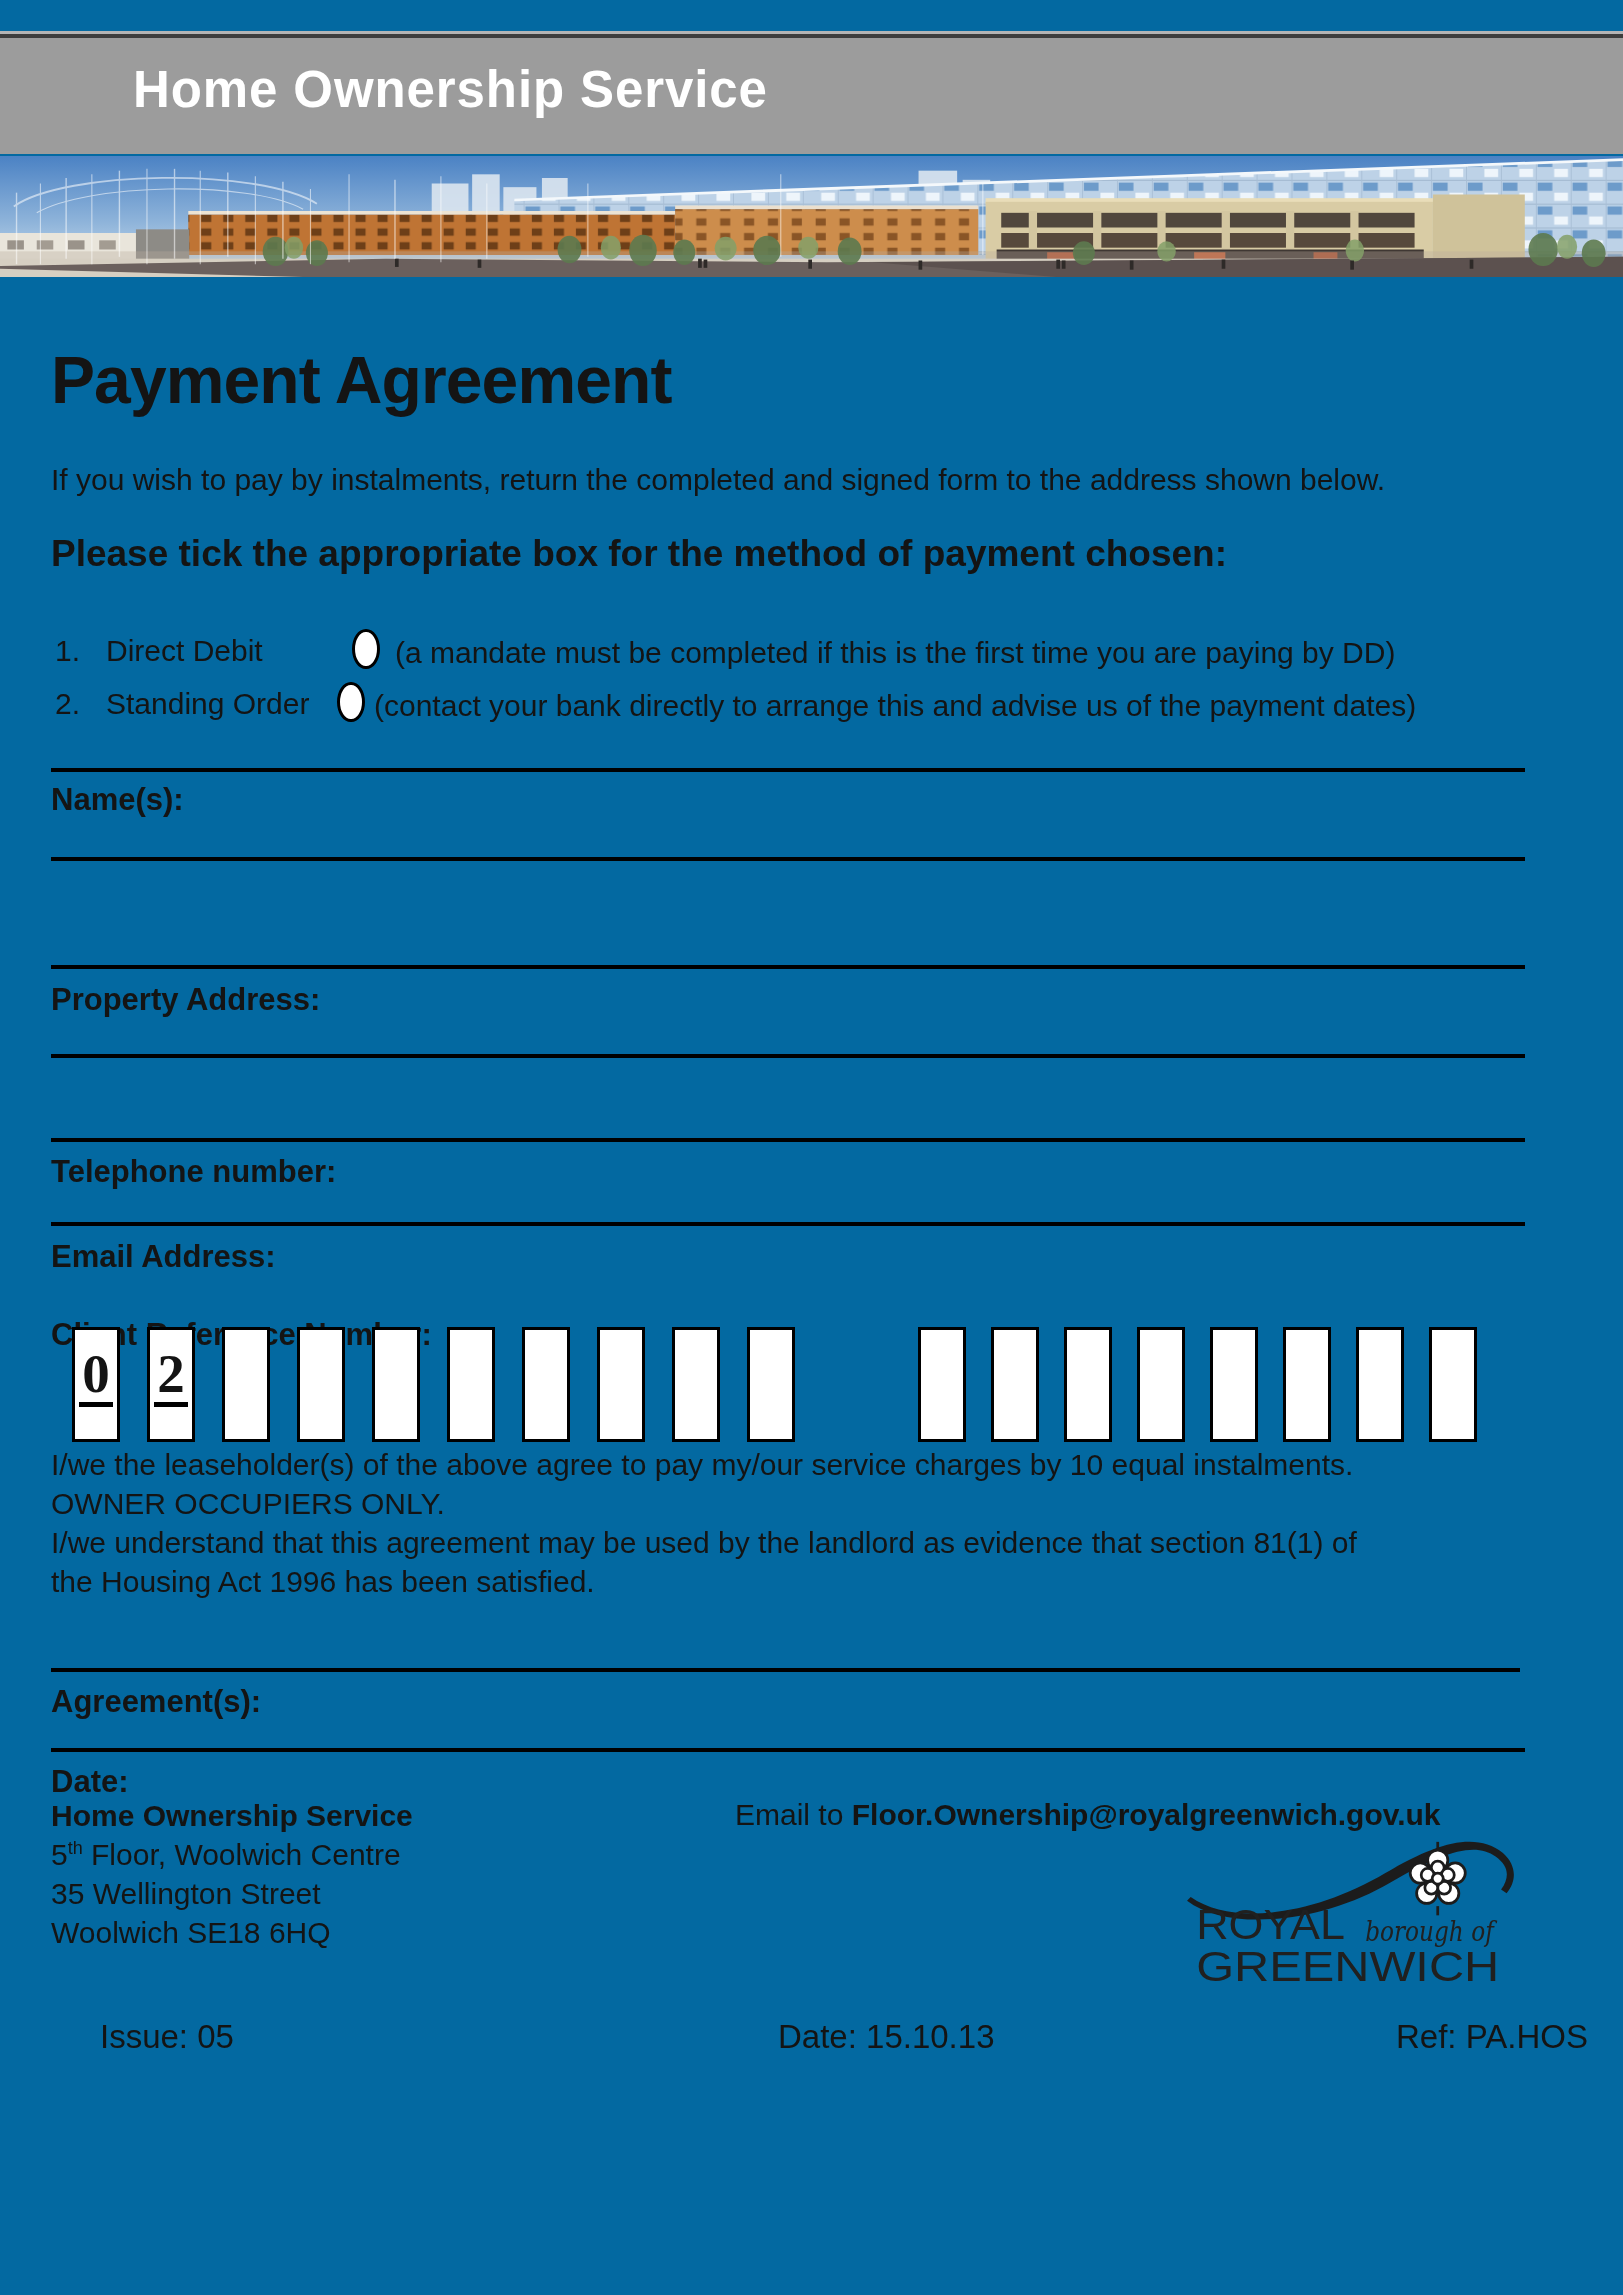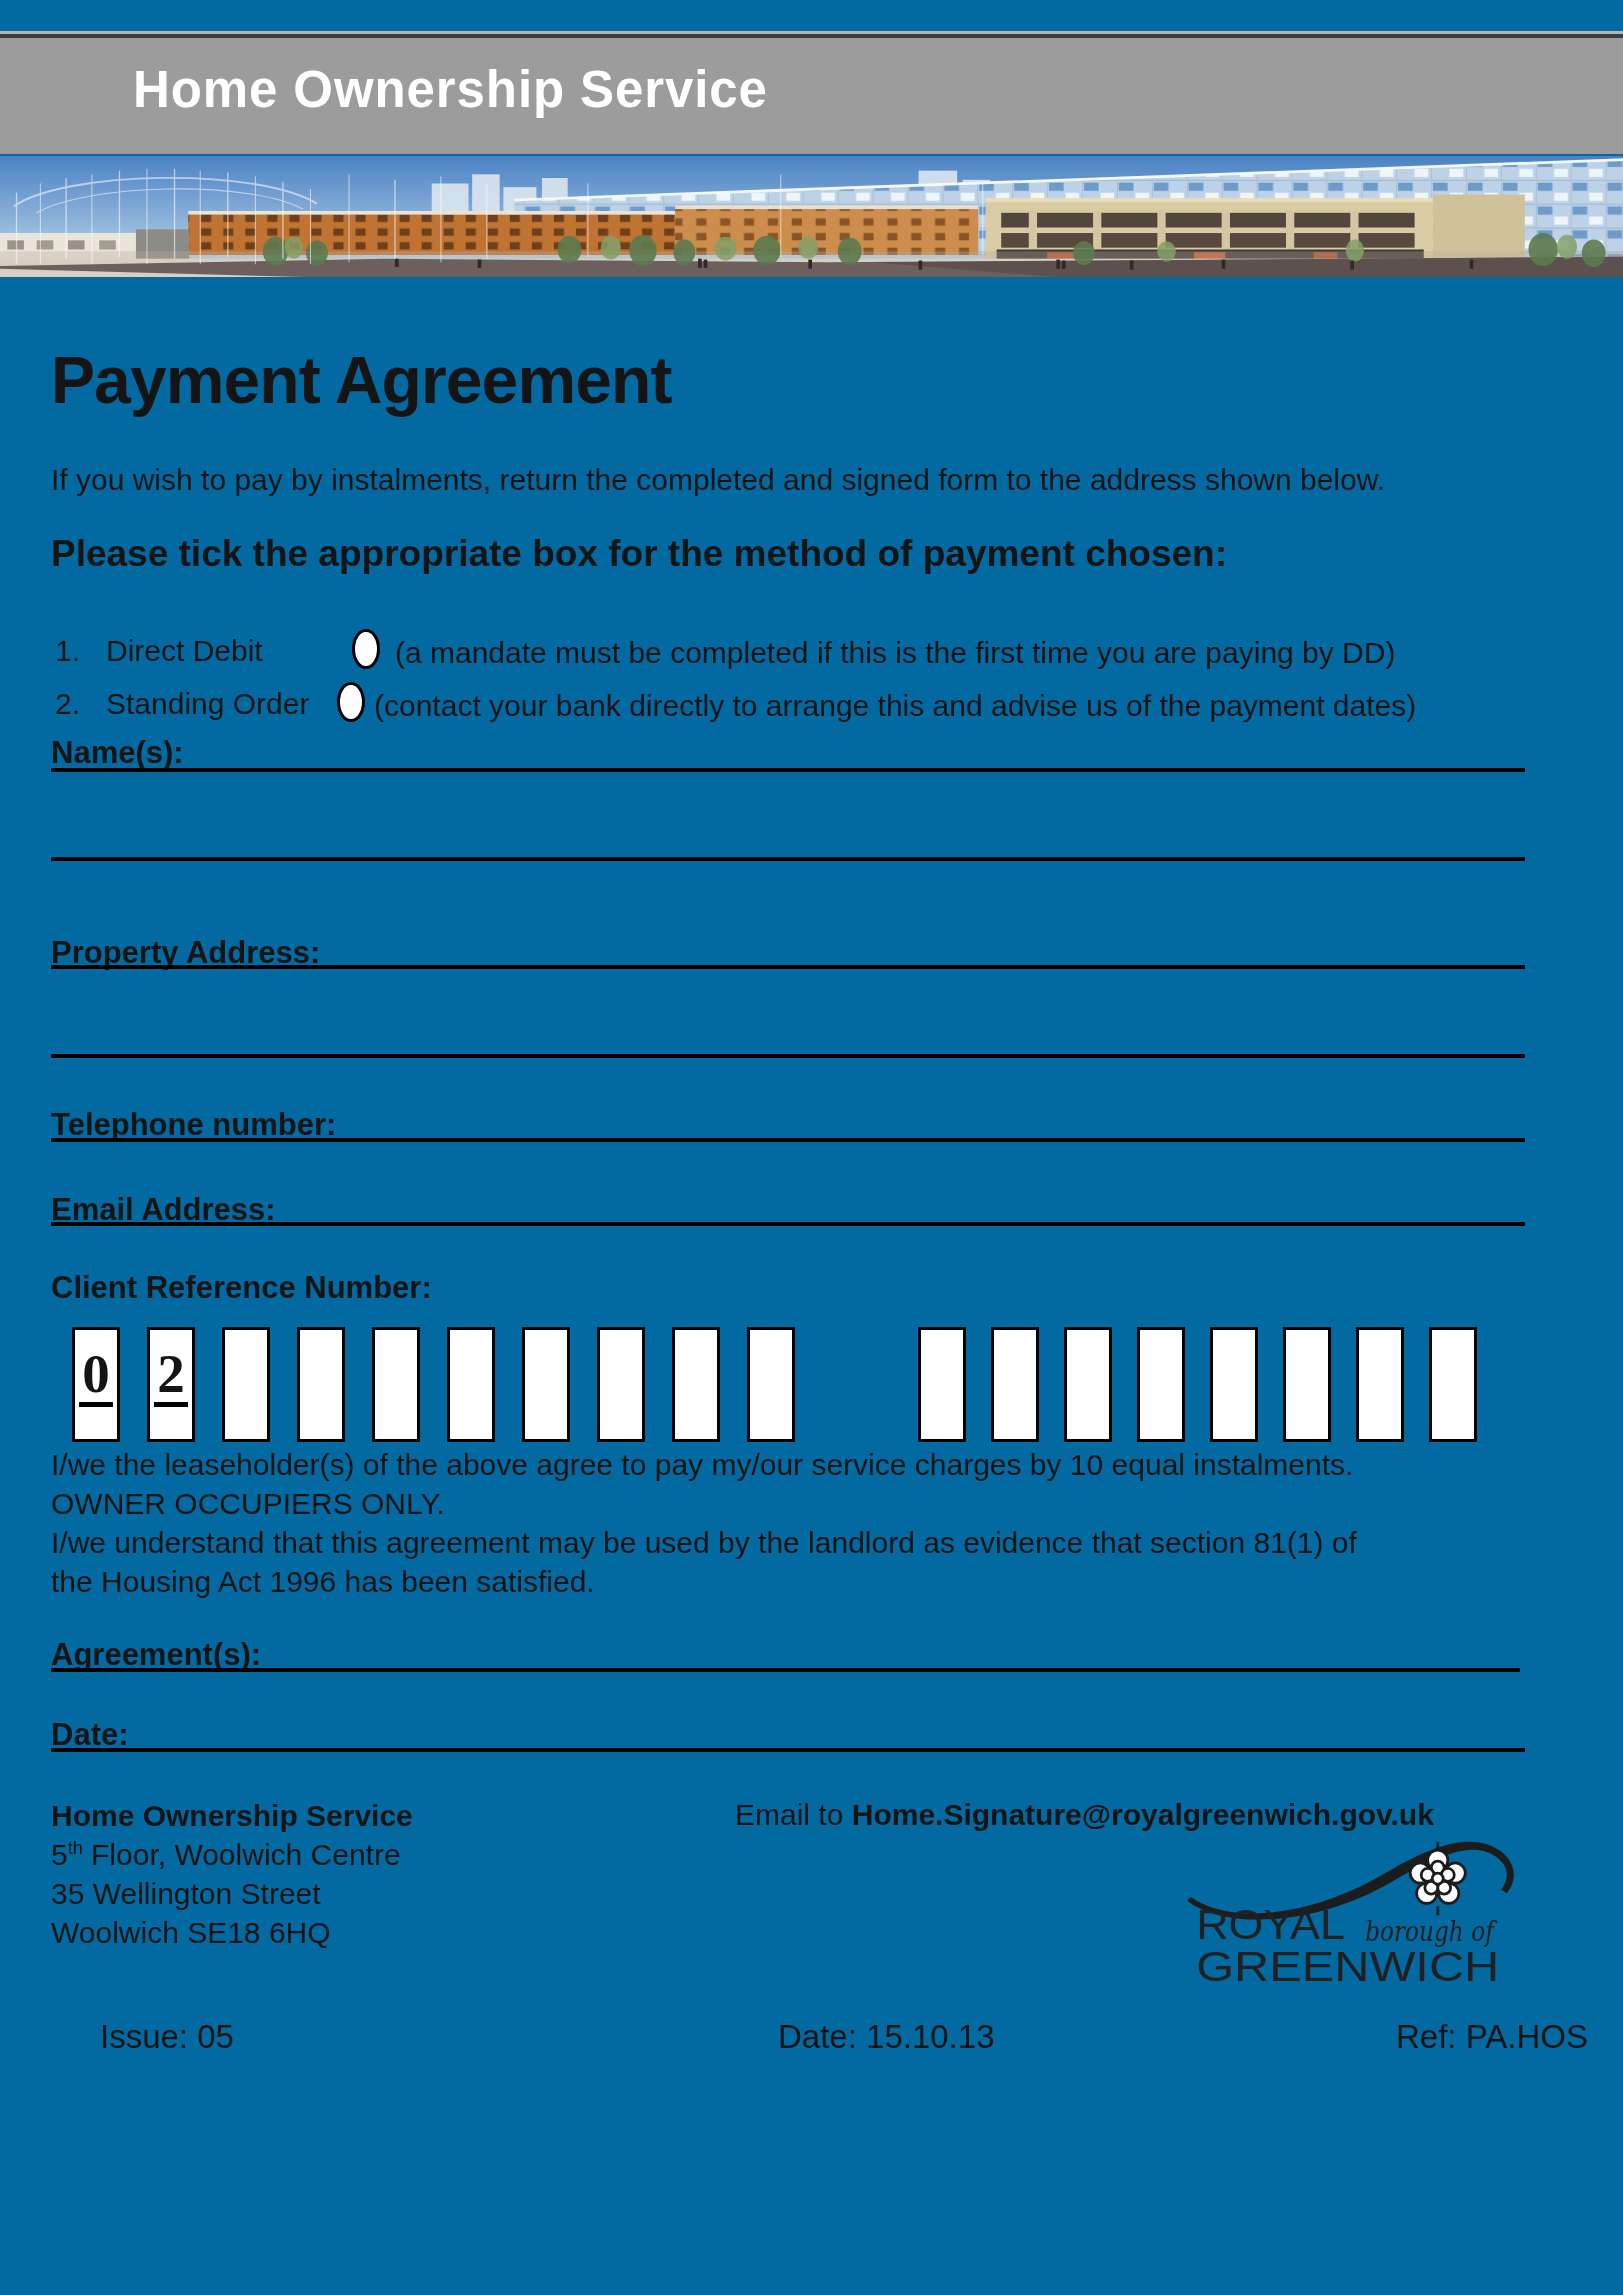--- a/index.html
+++ b/index.html
@@ -23,21 +23,21 @@
   .intro{left:51px;top:461px;width:1506px;}
   .instruction{left:51px;top:533px;font-size:37px;font-weight:bold;}
   
   .pm-row{left:0;top:0;width:1624px;height:53px;}
   .pm-num{position:absolute;left:55px;top:7.3px;font-size:30px;}
   .pm-label{position:absolute;left:106px;top:7.3px;font-size:30px;}
   .pm-circle{position:absolute;width:27.5px;height:40px;border:3.7px solid #000;
              border-radius:50%;box-sizing:border-box;background:#fff;top:1.8px;}
   .pm-note{position:absolute;top:9.2px;font-size:30px;white-space:nowrap;}
   
-  .field-label{font-size:31px;font-weight:bold;}
+  .field-label{font-size:31px;font-weight:bold;margin-top:47px;}
   .wline{background:#000;height:3.7px;}
   
   .ref-group{top:1327px;white-space:nowrap;}
   .ref-box{display:inline-block;width:48px;height:115px;border:3.7px solid #000;
            box-sizing:border-box;background:#fff;vertical-align:top;text-align:center;}
   .g1 .ref-box{margin-right:27px;}
   .g2 .ref-box{margin-right:25px;}
   .ref-digit{display:inline-block;margin-top:14.7px;font-family:"Liberation Serif",serif;
              font-weight:bold;font-size:55px;line-height:1.05;border-bottom:5.5px solid #000;
              padding:0 2.8px;}
@@ -242,21 +242,21 @@
   <div class="abs wline" style="left:51px;top:1748px;width:1474px;"></div>
 
   <div class="abs return-block">
     <div class="bold">Home Ownership Service</div>
     <div><span>5</span><sup>th</sup><span> Floor, Woolwich Centre</span></div>
     <div>35 Wellington Street</div>
     <div>Woolwich SE18 6HQ</div>
   </div>
 
   <div class="abs email-line">
-    <span>Email to </span><span class="bold">Home.Signature@royalgreenwich.gov.uk</span>
+    <span>Email to </span><span class="bold">Floor.Ownership@royalgreenwich.gov.uk</span>
   </div>
 
   <svg class="abs" style="left:1185px;top:1829px;" width="342" height="180" viewBox="0 0 372 196">
     <path d="M6,74 C52,106 140,94 218,48 C278,12 318,4 346,26 C360,38 362,56 350,70
              L344,66 C354,52 352,40 338,30 C316,14 282,24 224,58 C148,103 46,112 2,78 Z" fill="#1c1c1c"></path>
     <g stroke="#1c1c1c" stroke-width="3" fill="#ffffff" transform="translate(275,54)">
       <line x1="0" y1="-40" x2="0" y2="-30"></line>
         <line x1="0" y1="30" x2="0" y2="40"></line>
       <circle cx="0" cy="-20" r="11"></circle>
       <circle cx="19" cy="-6" r="11"></circle>

